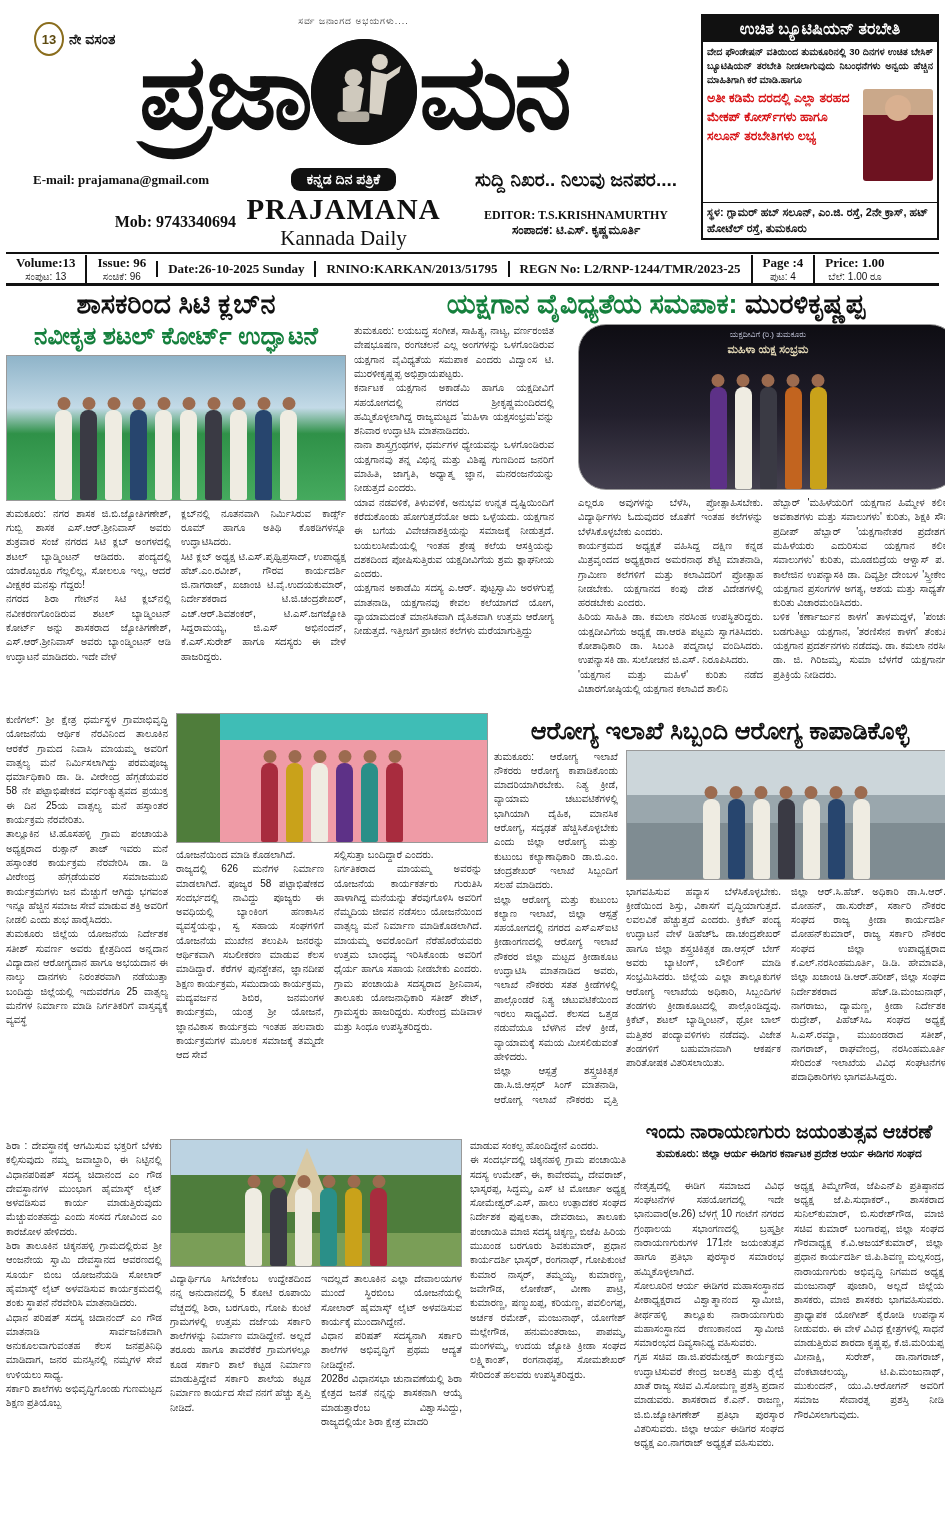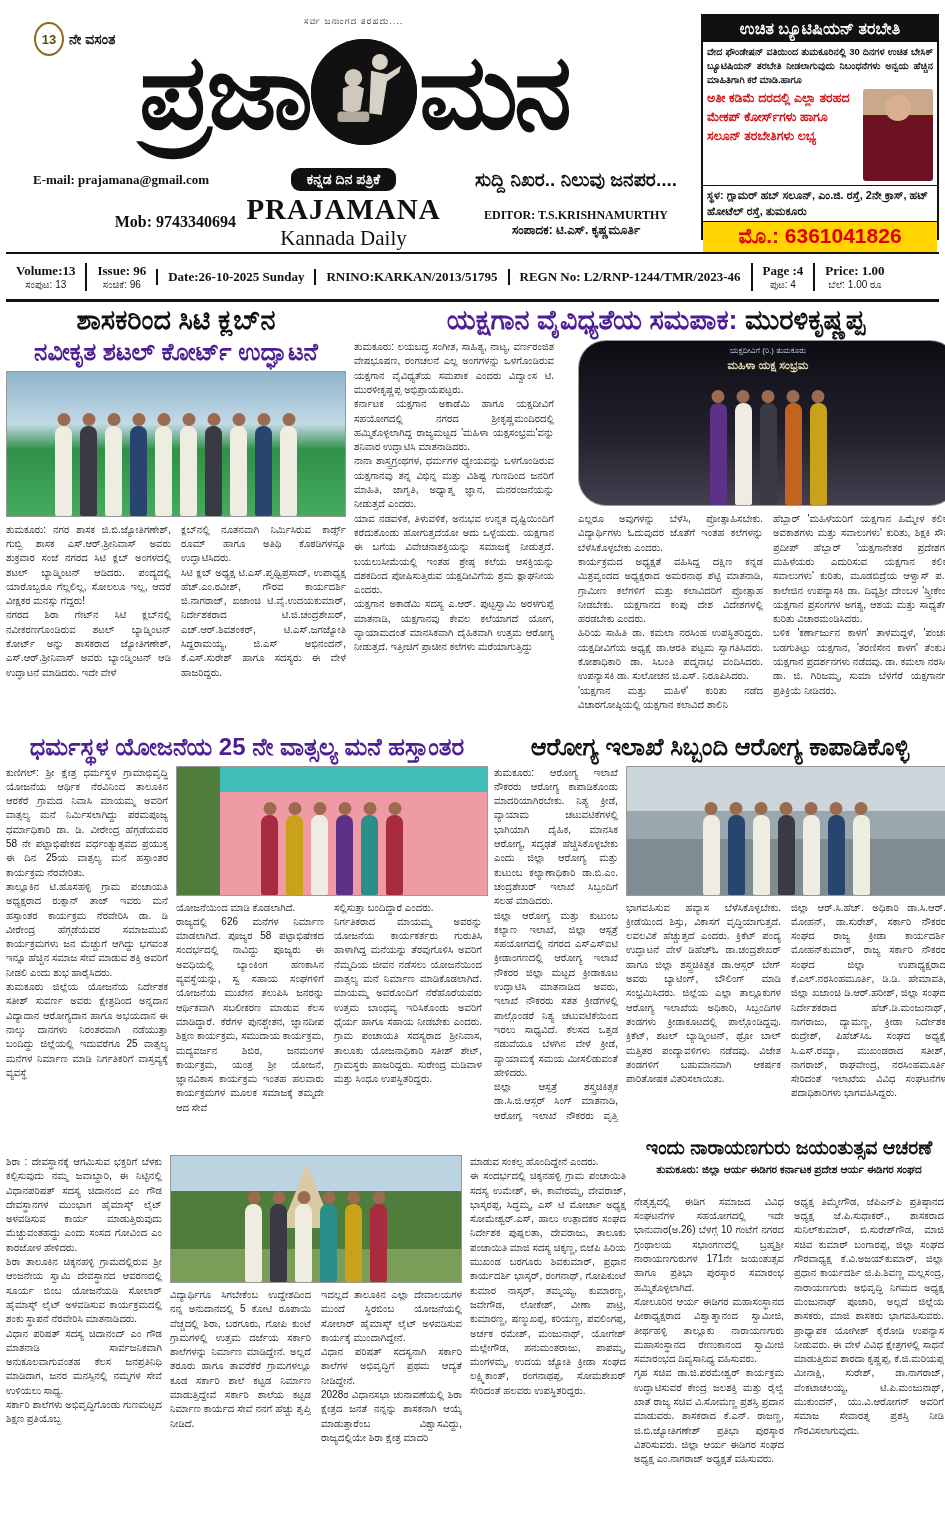--- a/index.html
+++ b/index.html
@@ -33,29 +33,29 @@
   .ad-head { background:#111; color:#fff; font-size:16px; font-weight:900; text-align:center; padding:4px 2px; }
   .ad-body { font-size:9.5px; font-weight:bold; padding:3px 4px 1px; line-height:1.45; text-align:justify; }
   .ad-high-wrap { position:relative; padding:2px 4px; flex:1; }
   .ad-photo { float:right; width:70px; height:92px; margin:0 0 2px 4px; border-radius:3px; background:linear-gradient(180deg,#caa88a 0 28%, #6d1220 28% 100%); position:relative; }
   .ad-photo::before { content:""; position:absolute; top:6px; left:50%; transform:translateX(-50%); width:26px; height:26px; border-radius:50%; background:#d9b090; }
   .ad-high { font-size:12.5px; font-weight:900; color:#d60f12; line-height:1.5; }
   .ad-addr { font-size:11px; font-weight:bold; padding:2px 4px; border-top:1px solid #111; line-height:1.4; }
   .ad-phone { background:#ffd400; color:#e10000; font-size:21px; font-weight:900; text-align:center; padding:2px 0 4px; border-top:1px solid #111; }
 
   
-  .infobar { display:flex; border-top:2px solid #111; border-bottom:3px solid #111; padding:2px 0; align-items:center; height:50px; }
+  .infobar { display:flex; border-top:2px solid #111; border-bottom:3px solid #111; padding:2px 0; align-items:center; height:34px; }
   .info-cell { padding:0 10px; border-left:2px solid #111; text-align:center; display:flex; flex-direction:column; justify-content:center; }
   .info-cell:first-child { border-left:none; }
   .info-en { font-size:13px; font-weight:bold; font-family:"Liberation Serif",serif; white-space:nowrap; }
   .info-kn { font-size:10px; white-space:nowrap; }
 
   
   .hl { font-weight:900; text-align:center; line-height:1.15; }
-  .red { color:#4c1d95; }
+  .red { color:#15803d; }
   .body-text { font-size:10px; line-height:1.43; text-align:justify; white-space:pre-line; overflow:hidden; }
   .cols { display:flex; gap:10px; }
   .sec { display:flex; }
 
   .photo { position:relative; overflow:hidden; display:flex; align-items:flex-end; justify-content:center; border:1px solid #999; }
   .fig { position:relative; flex:0 0 17px; height:62%; margin:0 4px; border-radius:8px 8px 2px 2px; background:#eee8da; }
   .fig::before { content:""; position:absolute; top:-13px; left:50%; transform:translateX(-50%); width:13px; height:13px; border-radius:50%; background:#9c6b4f; }
   .fig.d{background:#3a3a44}.fig.s{background:#c2641f}.fig.p{background:#5d3187}.fig.y{background:#c9a21a}
   .fig.t{background:#2a8f88}.fig.r{background:#a82c3e}.fig.w{background:#efece2}.fig.b{background:#27456e}
 
@@ -121,21 +121,21 @@
 
 <div class="page">
 
   <div class="masthead">
     <div class="mast-left">
       <div class="anniv">
         <div class="anniv-circle">13</div>
         <div class="anniv-txt">ನೇ ವಸಂತ</div>
       </div>
       <div class="title-row">
-        <div class="arc-text">ಸರ್ವ ಜನಾಂಗದ ತರಹದು....</div>
+        <div class="arc-text">ಸರ್ವ ಜನಾಂಗದ ಅಭಯಗಳು....</div>
         <span class="big-title">ಪ್ರಜಾ</span>
         <span class="statue">
           <svg viewBox="0 0 60 60" width="106" height="106">
             <circle cx="30" cy="30" r="30" fill="#111"></circle>
             <circle cx="24" cy="22" r="5" fill="#cfc9bd"></circle>
             <path d="M18 28 q6 -4 12 0 l-2 12 q-5 3 -10 0 z" fill="#cfc9bd"></path>
             <rect x="15" y="41" width="18" height="6" rx="2" fill="#b0aa9e"></rect>
             <circle cx="39" cy="13" r="4.5" fill="#d8d2c6"></circle>
             <path d="M34 18 l9 2 8 -5 -1 4 -7 5 -3 19 -7 -1 z" fill="#d8d2c6"></path>
           </svg>
@@ -159,41 +159,40 @@
     </div>
 
     <div class="ad">
       <div class="ad-head">ಉಚಿತ ಬ್ಯೂಟಿಷಿಯನ್ ತರಬೇತಿ</div>
       <div class="ad-body">ವೇದ ಫೌಂಡೇಷನ್ ವತಿಯಿಂದ ತುಮಕೂರಿನಲ್ಲಿ 30 ದಿನಗಳ ಉಚಿತ ಬೇಸಿಕ್ ಬ್ಯೂಟಿಷಿಯನ್ ತರಬೇತಿ ನೀಡಲಾಗುವುದು ನಿಬಂಧನೆಗಳು ಅನ್ವಯ ಹೆಚ್ಚಿನ ಮಾಹಿತಿಗಾಗಿ ಕರೆ ಮಾಡಿ.ಹಾಗೂ</div>
       <div class="ad-high-wrap">
         <span class="ad-photo"></span>
         <div class="ad-high">ಅತೀ ಕಡಿಮೆ ದರದಲ್ಲಿ ಎಲ್ಲಾ ತರಹದ ಮೇಕಪ್ ಕೋರ್ಸ್‌ಗಳು ಹಾಗೂ ಸಲೂನ್ ತರಬೇತಿಗಳು ಲಭ್ಯ</div>
       </div>
       <div class="ad-addr">ಸ್ಥಳ: ಗ್ಲಾಮರ್ ಹಬ್ ಸಲೂನ್, ಎಂ.ಜಿ. ರಸ್ತೆ, 2ನೇ ಕ್ರಾಸ್, ಹಟ್ ಹೋಟೆಲ್ ರಸ್ತೆ, ತುಮಕೂರು</div>
-      <div class="ad-phone">ಮೊ.: 6361041826</div>
     </div>
   </div>
 
   <div class="infobar">
     <div class="info-cell">
       <div class="info-en">Volume:13</div>
       <div class="info-kn">ಸಂಪುಟ: 13</div>
     </div>
     <div class="info-cell">
       <div class="info-en">Issue: 96</div>
       <div class="info-kn">ಸಂಚಿಕೆ: 96</div>
     </div>
     <div class="info-cell">
       <div class="info-en">Date:26-10-2025 Sunday</div>
     </div>
     <div class="info-cell">
       <div class="info-en">RNINO:KARKAN/2013/51795</div>
     </div>
     <div class="info-cell">
-      <div class="info-en">REGN No: L2/RNP-1244/TMR/2023-46</div>
+      <div class="info-en">REGN No: L2/RNP-1244/TMR/2023-25</div>
     </div>
     <div class="info-cell">
       <div class="info-en">Page :4</div>
       <div class="info-kn">ಪುಟ: 4</div>
     </div>
     <div class="info-cell">
       <div class="info-en">Price: 1.00</div>
       <div class="info-kn">ಬೆಲೆ: 1.00 ರೂ</div>
     </div>
   </div>
@@ -254,21 +253,20 @@
 ಬಳಿಕ 'ಕರ್ಣಾರ್ಜುನ ಕಾಳಗ' ತಾಳಮದ್ದಳೆ, 'ಪಂಚವಟಿ' ಬಡಗುತಿಟ್ಟು ಯಕ್ಷಗಾನ, 'ತರಣಿಸೇನ ಕಾಳಗ' ತೆಂಕುತಿಟ್ಟು ಯಕ್ಷಗಾನ ಪ್ರದರ್ಶನಗಳು ನಡೆದವು. ಡಾ. ಕಮಲಾ ನರಸಿಂಹ, ಡಾ. ಜಿ. ಗಿರಿಜಮ್ಮ, ಸುಮಾ ಬೆಳಗೆರೆ ಯಕ್ಷಗಾನಗಳಿಗೆ ಪ್ರತಿಕ್ರಿಯೆ ನೀಡಿದರು.</div>
           </div>
         </div>
       </div>
     </div>
   </div>
 
   <div class="sec sec2">
 
     <div class="a3">
-      <div class="hl hl1 red">ಧರ್ಮಸ್ಥಳ ಯೋಜನೆಯ 25 ನೇ ವಾತ್ಸಲ್ಯ ಮನೆ ಹಸ್ತಾಂತರ</div>
       <div class="a3-content">
         <div class="body-text c1">ಕುಣಿಗಲ್: ಶ್ರೀ ಕ್ಷೇತ್ರ ಧರ್ಮಸ್ಥಳ ಗ್ರಾಮಾಭಿವೃದ್ಧಿ ಯೋಜನೆಯ ಆರ್ಥಿಕ ನೆರವಿನಿಂದ ತಾಲೂಕಿನ ಆರಕೆರೆ ಗ್ರಾಮದ ನಿವಾಸಿ ಮಾಯಮ್ಮ ಅವರಿಗೆ ವಾತ್ಸಲ್ಯ ಮನೆ ನಿರ್ಮಿಸಲಾಗಿದ್ದು ಪರಮಪೂಜ್ಯ ಧರ್ಮಾಧಿಕಾರಿ ಡಾ. ಡಿ. ವೀರೇಂದ್ರ ಹೆಗ್ಗಡೆಯವರ 58 ನೇ ಪಟ್ಟಾಭಿಷೇಕದ ವರ್ಧಂತ್ಯುತ್ಸವದ ಪ್ರಯುಕ್ತ ಈ ದಿನ 25ಯ ವಾತ್ಸಲ್ಯ ಮನೆ ಹಸ್ತಾಂತರ ಕಾರ್ಯಕ್ರಮ ನೆರವೇರಿತು.
 ತಾಲ್ಲೂಕಿನ ಟಿ.ಹೊಸಹಳ್ಳಿ ಗ್ರಾಮ ಪಂಚಾಯತಿ ಅಧ್ಯಕ್ಷರಾದ ರುಕ್ಸಾನ್ ತಾಜ್ ಇವರು ಮನೆ ಹಸ್ತಾಂತರ ಕಾರ್ಯಕ್ರಮ ನೆರವೇರಿಸಿ ಡಾ. ಡಿ ವೀರೇಂದ್ರ ಹೆಗ್ಗಡೆಯವರ ಸಮಾಜಮುಖಿ ಕಾರ್ಯಕ್ರಮಗಳು ಜನ ಮೆಚ್ಚುಗೆ ಆಗಿದ್ದು ಭಗವಂತ ಇನ್ನೂ ಹೆಚ್ಚಿನ ಸಮಾಜ ಸೇವೆ ಮಾಡುವ ಶಕ್ತಿ ಅವರಿಗೆ ನೀಡಲಿ ಎಂದು ಶುಭ ಹಾರೈಸಿದರು.
 ತುಮಕೂರು ಜಿಲ್ಲೆಯ ಯೋಜನೆಯ ನಿರ್ದೇಶಕ ಸತೀಶ್ ಸುವರ್ಣ ಅವರು ಕ್ಷೇತ್ರದಿಂದ ಅನ್ನದಾನ ವಿದ್ಯಾದಾನ ಆರೋಗ್ಯದಾನ ಹಾಗೂ ಅಭಯದಾನ ಈ ನಾಲ್ಕು ದಾನಗಳು ನಿರಂತರವಾಗಿ ನಡೆಯುತ್ತಾ ಬಂದಿದ್ದು ಜಿಲ್ಲೆಯಲ್ಲಿ ಇದುವರೆಗೂ 25 ವಾತ್ಸಲ್ಯ ಮನೆಗಳ ನಿರ್ಮಾಣ ಮಾಡಿ ನಿರ್ಗತಿಕರಿಗೆ ವಾಸ್ತವ್ಯಕ್ಕೆ ವ್ಯವಸ್ಥೆ</div>
         <div class="a3-right">
           <div class="photo photo-house">
             <span class="roofband"></span>
             <i class="fig r"></i>
             <i class="fig y"></i>
             <i class="fig w"></i>

